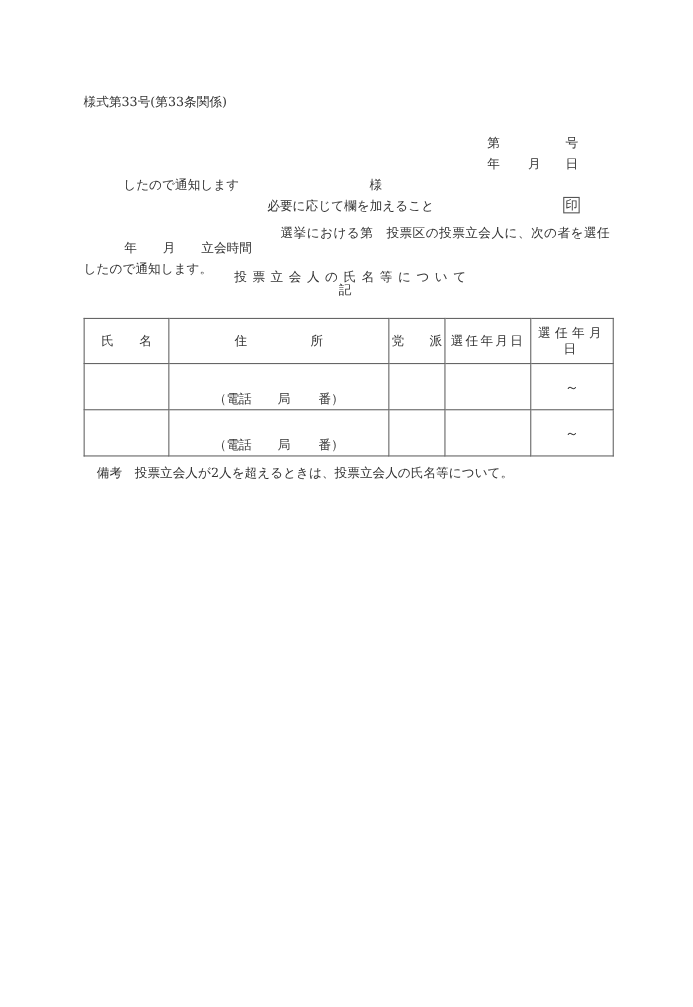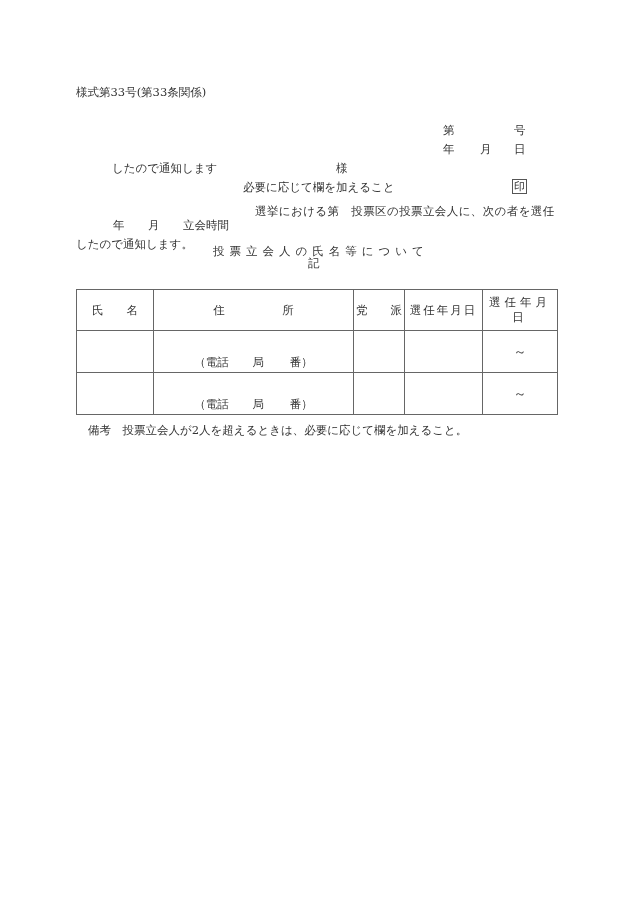--- a/index.html
+++ b/index.html
@@ -98,13 +98,13 @@
     </td>
     <td></td>
     <td></td>
     <td>
       <span class="tilde">～</span>
     </td>
   </tr>
 </tbody>
   </table>
 
-<div class="abs" style="left:88px; top:423px;">備考　投票立会人が2人を超えるときは、必要に応じて欄を加えること。</div>
+<div class="abs" style="left:88px; top:423px;">備考　投票立会人が2人を超えるときは、投票立会人の氏名等について。</div>
 
 </body></html>

